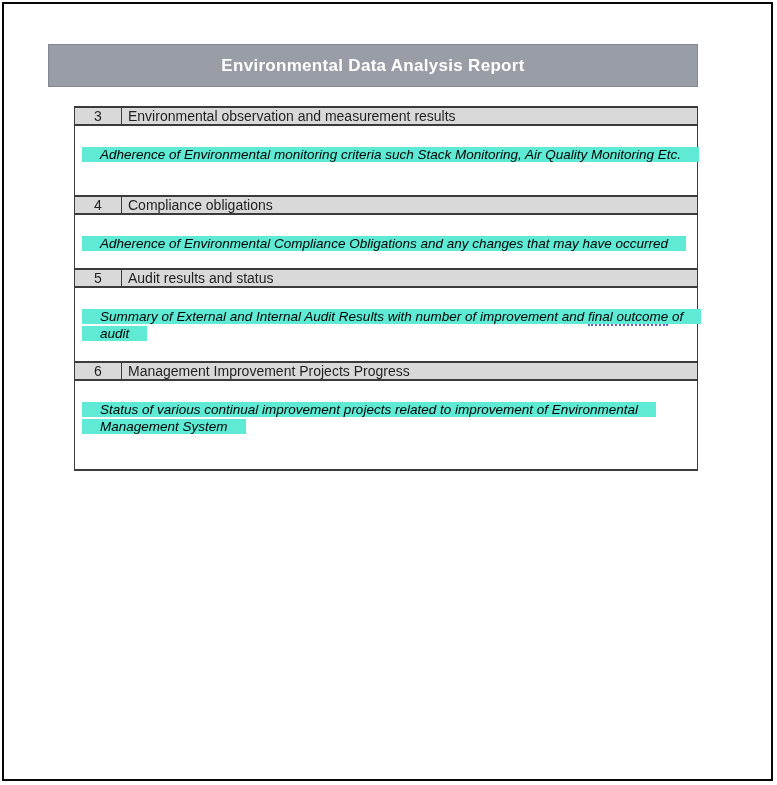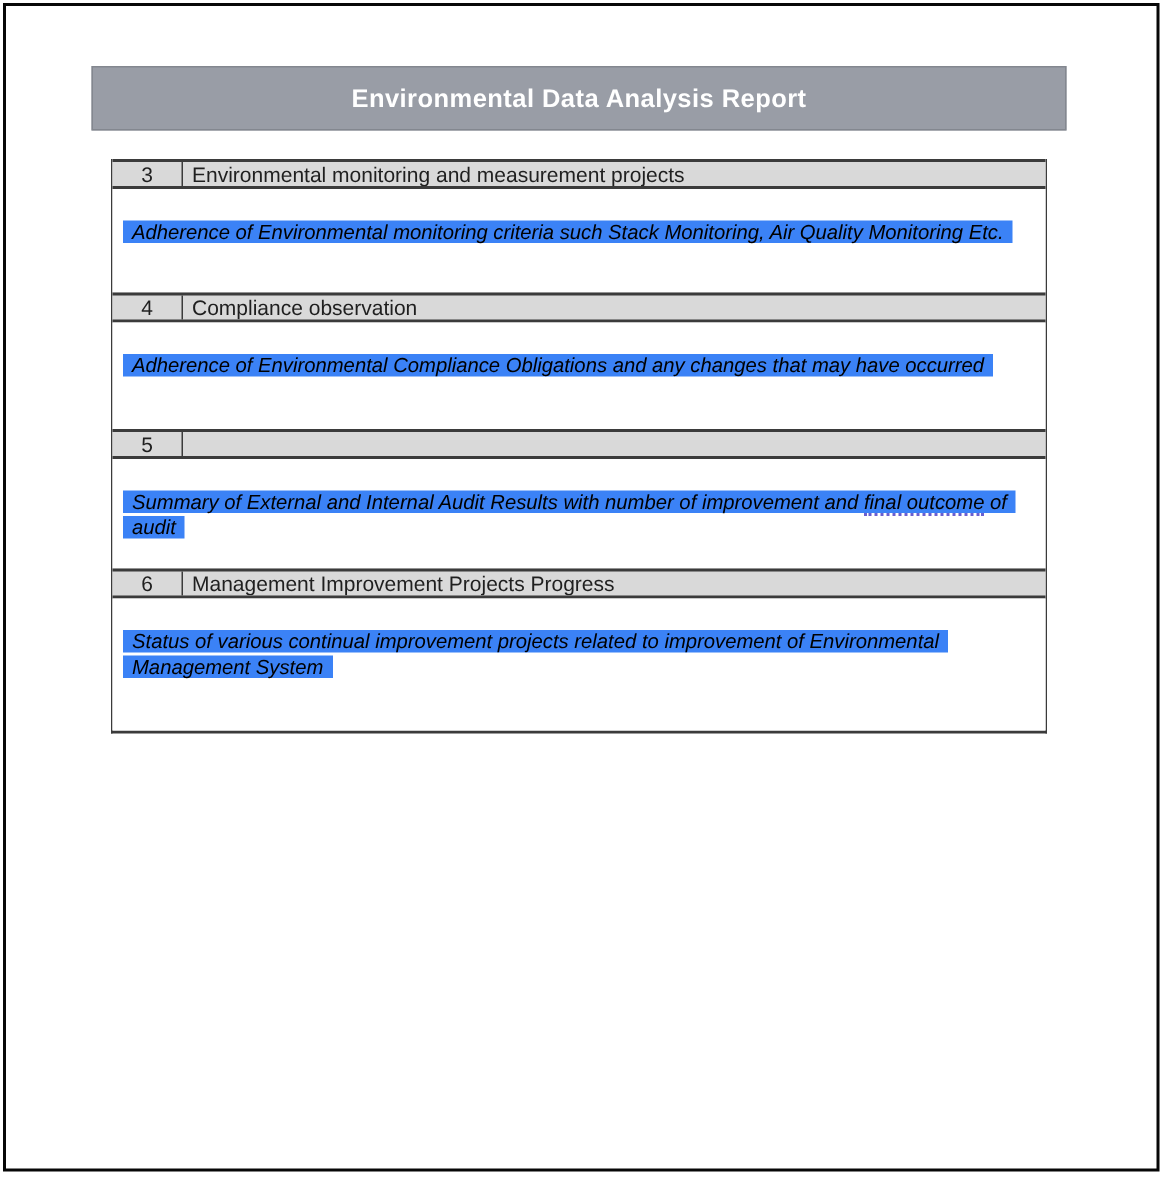--- a/index.html
+++ b/index.html
@@ -5,21 +5,21 @@
   * { margin:0; padding:0; box-sizing:border-box; }
   html,body { width:777px; height:785px; background:#ffffff; overflow:hidden; }
   body { position:relative; font-family:"Liberation Sans", sans-serif; color:#1a1a1a; }
 
   .page-frame {
     position:absolute; left:2px; top:2px; width:771px; height:779px;
     border:2px solid #070707; pointer-events:none;
   }
 
   .banner {
-    position:absolute; left:61px; top:44px; width:650px; height:43px;
+    position:absolute; left:48px; top:44px; width:650px; height:43px;
     background:#999da6; border:1px solid #83878f;
     display:flex; align-items:center; justify-content:center;
   }
   .banner-title {
     color:#ffffff; font-weight:bold; font-size:17px; letter-spacing:0.3px;
   }
 
   .doc-table {
     position:absolute; left:74px; top:106px; width:624px;
     border-left:1px solid #3b3b3b; border-right:1px solid #3b3b3b;
@@ -39,61 +39,62 @@
   .sec-title {
     flex:1; display:flex; align-items:center; padding-left:6px;
     white-space:nowrap; overflow:hidden;
   }
 
   .sec-body {
     background:#ffffff; padding:20px 6px 0 7px;
     font-size:13.5px; font-style:italic; line-height:17px; color:#000000;
   }
   .sec-body.h-69 { height:69px; }
-  .sec-body.h-75 { height:71px; }
+  .sec-body.h-75 { height:53px; }
   .sec-body.h-73 { height:73px; }
   .sec-body.h-74 { height:88px; }
 
   .hl {
-    background:#3b82f6; padding:0 6px;
+    background:#5eead4; padding:0 18px;
     -webkit-box-decoration-break:clone; box-decoration-break:clone;
   }
   .marked {
     border-bottom:2px dotted #6a5fd0;
   }
 </style>
 </head>
 <body>
 
 <div class="page-frame"></div>
 
 <div class="banner">
   <span class="banner-title">Environmental Data Analysis Report</span>
 </div>
 
 <div class="doc-table">
 
   <div class="sec-header">
     <div class="sec-num">3</div>
-    <div class="sec-title">Environmental monitoring and measurement projects</div>
+    <div class="sec-title">Environmental observation and measurement results</div>
   </div>
   <div class="sec-body h-69">
     <span class="hl"><span>Adherence of Environmental monitoring criteria such Stack Monitoring, Air Quality Monitoring Etc.</span><span class="marked"></span><span></span></span>
   </div>
 
   <div class="sec-header">
     <div class="sec-num">4</div>
-    <div class="sec-title">Compliance observation</div>
+    <div class="sec-title">Compliance obligations</div>
   </div>
   <div class="sec-body h-75">
     <span class="hl"><span>Adherence of Environmental Compliance Obligations and any changes that may have occurred</span><span class="marked"></span><span></span></span>
   </div>
 
   <div class="sec-header">
     <div class="sec-num">5</div>
+    <div class="sec-title">Audit results and status</div>
   </div>
   <div class="sec-body h-73">
     <span class="hl"><span>Summary of External and Internal Audit Results with number of improvement and </span><span class="marked">final outcome</span><span> of audit</span></span>
   </div>
 
   <div class="sec-header">
     <div class="sec-num">6</div>
     <div class="sec-title">Management Improvement Projects Progress</div>
   </div>
   <div class="sec-body h-74">

